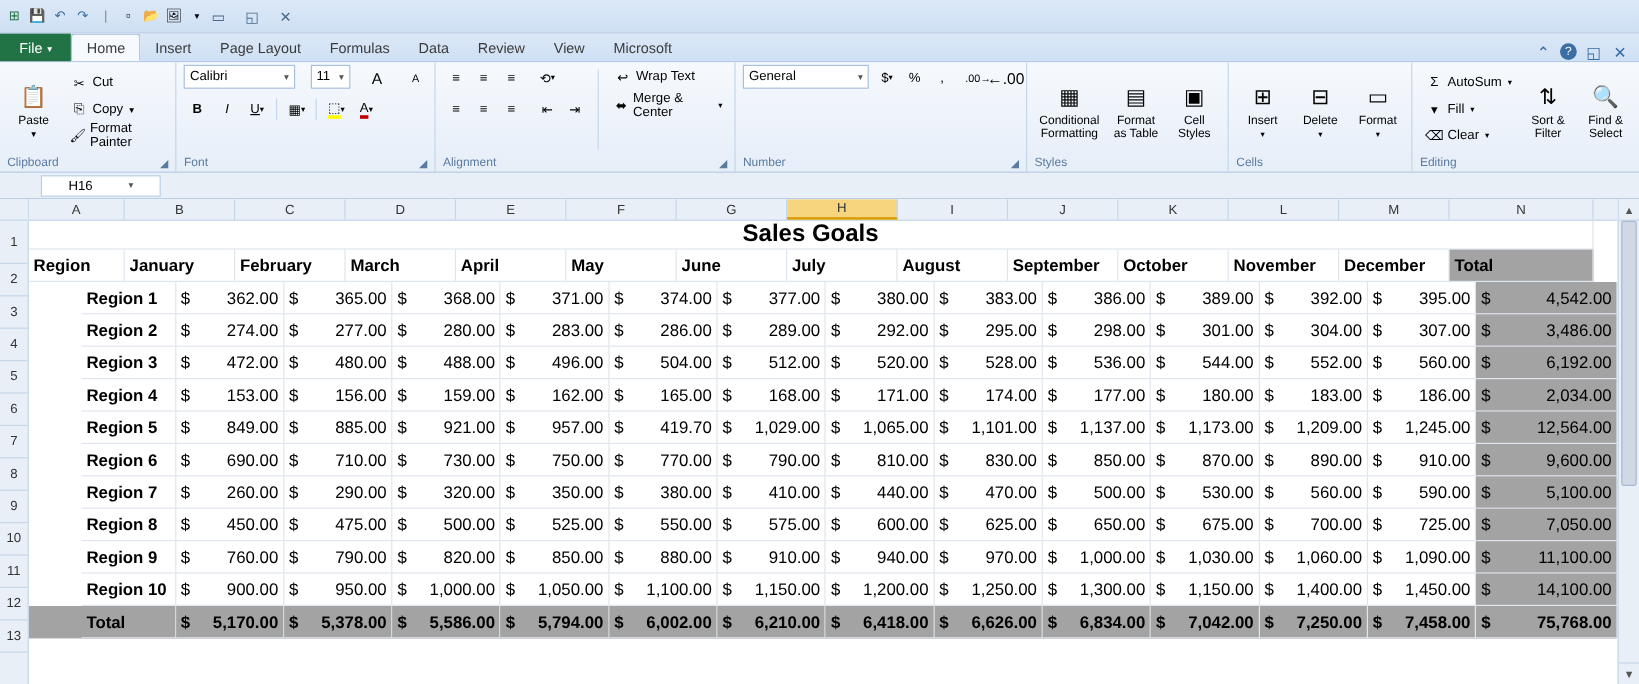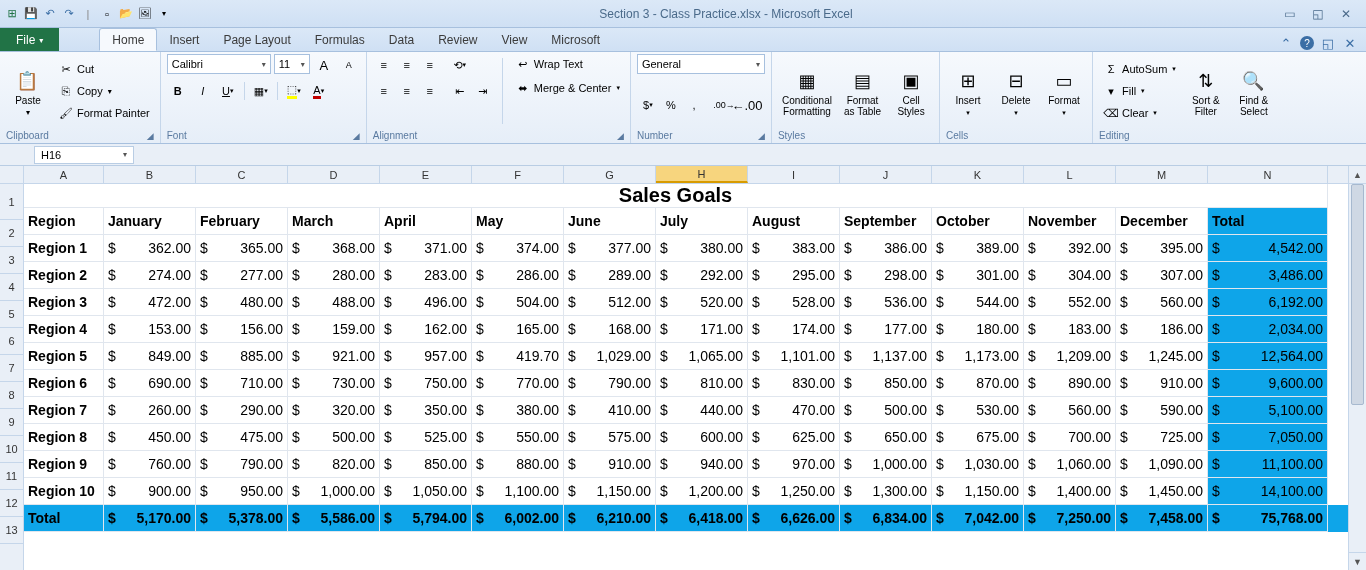--- a/index.html
+++ b/index.html
@@ -35,46 +35,46 @@
 .smallbtn { display: flex; align-items: center; gap: 3px; padding: 2px 4px; cursor: pointer; font-size: 11px; height: 20px; }
 .smallbtn .ico { width: 16px; height: 16px; display: flex; align-items: center; justify-content: center; }
 .iconbtn { width: 22px; height: 22px; display: flex; align-items: center; justify-content: center; cursor: pointer; border-radius: 2px; }
 .iconrow { display: flex; gap: 1px; }
 .sel { border: 1px solid #a7c0de; background: #fff; height: 20px; font-size: 11px; padding: 0 4px; display: flex; align-items: center; justify-content: space-between; cursor: pointer; }
 .sel .arr { font-size: 8px; color: #555; }
 .fcol { display: flex; flex-direction: column; gap: 3px; }
 
 
 .fbar { height: 22px; background: #e9eff7; border-bottom: 1px solid #b9cde4; display: flex; align-items: center; }
-.namebox { width: 100px; margin-left: 34px; border: 1px solid #b9cde4; background: #fff; height: 18px; display: flex; align-items: center; padding: 0 6px; font-size: 11px; justify-content: space-between; }
+.namebox { width: 100px; margin-left: 34px; border: 1px solid #b9cde4; background: #fff; height: 18px; display: flex; align-items: center; padding: 0 22px; font-size: 11px; justify-content: space-between; }
 .namebox .arr { font-size: 8px; color: #555; }
 .fx-wrap { display:flex; align-items:center; gap:6px; margin-left:10px; flex:1; }
 .fx { font-style: italic; font-size: 12px; color: #555; cursor:pointer; }
 .formula-input { flex: 1; border: 1px solid #b9cde4; border-right: none; background: #fff; height: 18px; padding: 0 6px; }
 
 
 .grid-wrap { position: relative; display: flex; height: calc(570px - 28px - 24px - 92px - 22px); }
 .rowhdrs { width: 24px; background: #e9eff7; border-right: 1px solid #c5d6ea; }
 .corner { height: 18px; border-bottom: 1px solid #c5d6ea; background: #e9eff7; }
 .rowhdr { height: 27px; border-bottom: 1px solid #c5d6ea; display: flex; align-items: center; justify-content: center; font-size: 11px; color: #333; cursor: pointer; }
 .rowhdr.first { height: 36px; }
 .colsgrid { flex: 1; overflow: hidden; }
 .colhdrs { height: 18px; display: flex; background: #e9eff7; border-bottom: 1px solid #c5d6ea; }
 .colhdr { border-right: 1px solid #c5d6ea; display: flex; align-items: center; justify-content: center; font-size: 11px; color: #333; cursor: pointer; }
 .colhdr.selected { background: #f7d57e; border-bottom: 2px solid #d89b00; }
 .datarow { display: flex; height: 27px; }
 .datarow.first { height: 24px; }
 .cell { border-right: 1px solid #e0e6ee; border-bottom: 1px solid #e0e6ee; display: flex; align-items: center; padding: 0 4px; font-size: 14px; cursor: cell; }
 .titlecell { display:flex; align-items:center; justify-content:center; font-weight:bold; font-size:20px; border-bottom:1px solid #e0e6ee; border-right:1px solid #e0e6ee; }
 .hdrcell { font-weight: bold; }
-.regcell { font-weight: bold; }
+.regcell { font-weight: bold; margin-left: 44px; }
 .money { justify-content: space-between; }
 .money .sym { }
 .money .val { text-align: right; }
-.yellow { background: #0ea5e9; }
+.yellow { background: #a3a3a3; }
 .totalrow { font-weight: bold; }
 
 .vscroll { width: 18px; background: #e9eff7; border-left: 1px solid #c5d6ea; display:flex; flex-direction:column; }
 .vscroll .btn { height:18px; display:flex; align-items:center; justify-content:center; font-size:9px; color:#555; cursor:pointer; border-bottom:1px solid #c5d6ea;}
 .vscroll .track { flex:1; position:relative; }
 .vscroll .thumb { position:absolute; top:0; left:2px; right:2px; height:60%; background:#cfd8e4; border:1px solid #a7b9cf; border-radius:2px; cursor:pointer; }
 
 
 .cA{width:80px}.cB,.cC,.cD,.cE,.cF,.cG,.cH,.cI,.cJ,.cK,.cL,.cM{width:92px}.cN{width:120px}
 </style>
@@ -86,34 +86,33 @@
     <span class="qat-icon" style="color:#217346">⊞</span>
     <span class="qat-icon" style="color:#3b6ea5">💾</span>
     <span class="qat-icon" style="color:#3b6ea5">↶</span>
     <span class="qat-icon" style="color:#3b6ea5">↷</span>
     <span class="qat-icon" style="color:#888">|</span>
     <span class="qat-icon">▫</span>
     <span class="qat-icon" style="color:#e0a030">📂</span>
     <span class="qat-icon">🖼</span>
     <span class="qat-icon" style="font-size:8px">▾</span>
   </div>
-  <div class="title-text">Section 3 - Class Practice.xlsx - Microsoft Excel</div>
   <div class="winctrls">
     <span class="winctrl">▭</span>
     <span class="winctrl">◱</span>
     <span class="winctrl">✕</span>
   </div>
 </div>
 
 <div class="ribbontabs">
   <div class="filetab">
       <span>File</span>
       <span style="font-size:8px;margin-left:4px">▾</span>
     </div>
-  <div id="rtabs" style="display: flex; padding-left: 40px;">
+  <div id="rtabs" style="display: flex;">
       <div class="rtab active">Home</div>
       <div class="rtab">Insert</div>
       <div class="rtab">Page Layout</div>
       <div class="rtab">Formulas</div>
       <div class="rtab">Data</div>
       <div class="rtab">Review</div>
       <div class="rtab">View</div>
       <div class="rtab">Microsoft</div>
     </div>
   <div class="spacer"></div>
@@ -147,21 +146,21 @@
             <span class="ico">🖌</span>
             <span>Format Painter</span>
           </div>
       </div>
     </div>
     <div class="group-label"><span>Clipboard</span><span class="dlg">◢</span></div>
   </div>
 
   <div class="group" style="min-width:200px">
     <div class="group-body fcol" style="flex-direction:column;gap:4px">
-      <div style="display:flex;gap:3px">
+      <div style="display:flex;gap:13px">
         <div class="sel" style="width:104px">
             <span>Calibri</span>
             <span class="arr">▾</span>
           </div>
         <div class="sel" style="width:36px">
             <span>11</span>
             <span class="arr">▾</span>
           </div>
         <div class="iconbtn">
             <span style="font-size:13px">A</span>
@@ -229,21 +228,21 @@
             <span class="ico">⬌</span>
             <span>Merge &amp; Center</span>
             <span style="font-size:7px;margin-left:2px">▾</span>
           </div>
       </div>
     </div>
     <div class="group-label"><span>Alignment</span><span class="dlg">◢</span></div>
   </div>
 
   <div class="group" style="min-width:140px">
-    <div class="group-body fcol" style="flex-direction:column;gap:20px">
+    <div class="group-body fcol" style="flex-direction:row;gap:4px">
       <div class="sel" style="width:128px">
           <span>General</span>
           <span class="arr">▾</span>
         </div>
       <div class="iconrow">
         <div class="iconbtn">$<span style="font-size:7px">▾</span></div>
         <div class="iconbtn">%</div>
         <div class="iconbtn">,</div>
         <div style="width:6px"></div>
         <div class="iconbtn" style="font-size:9px">.00→</div>

